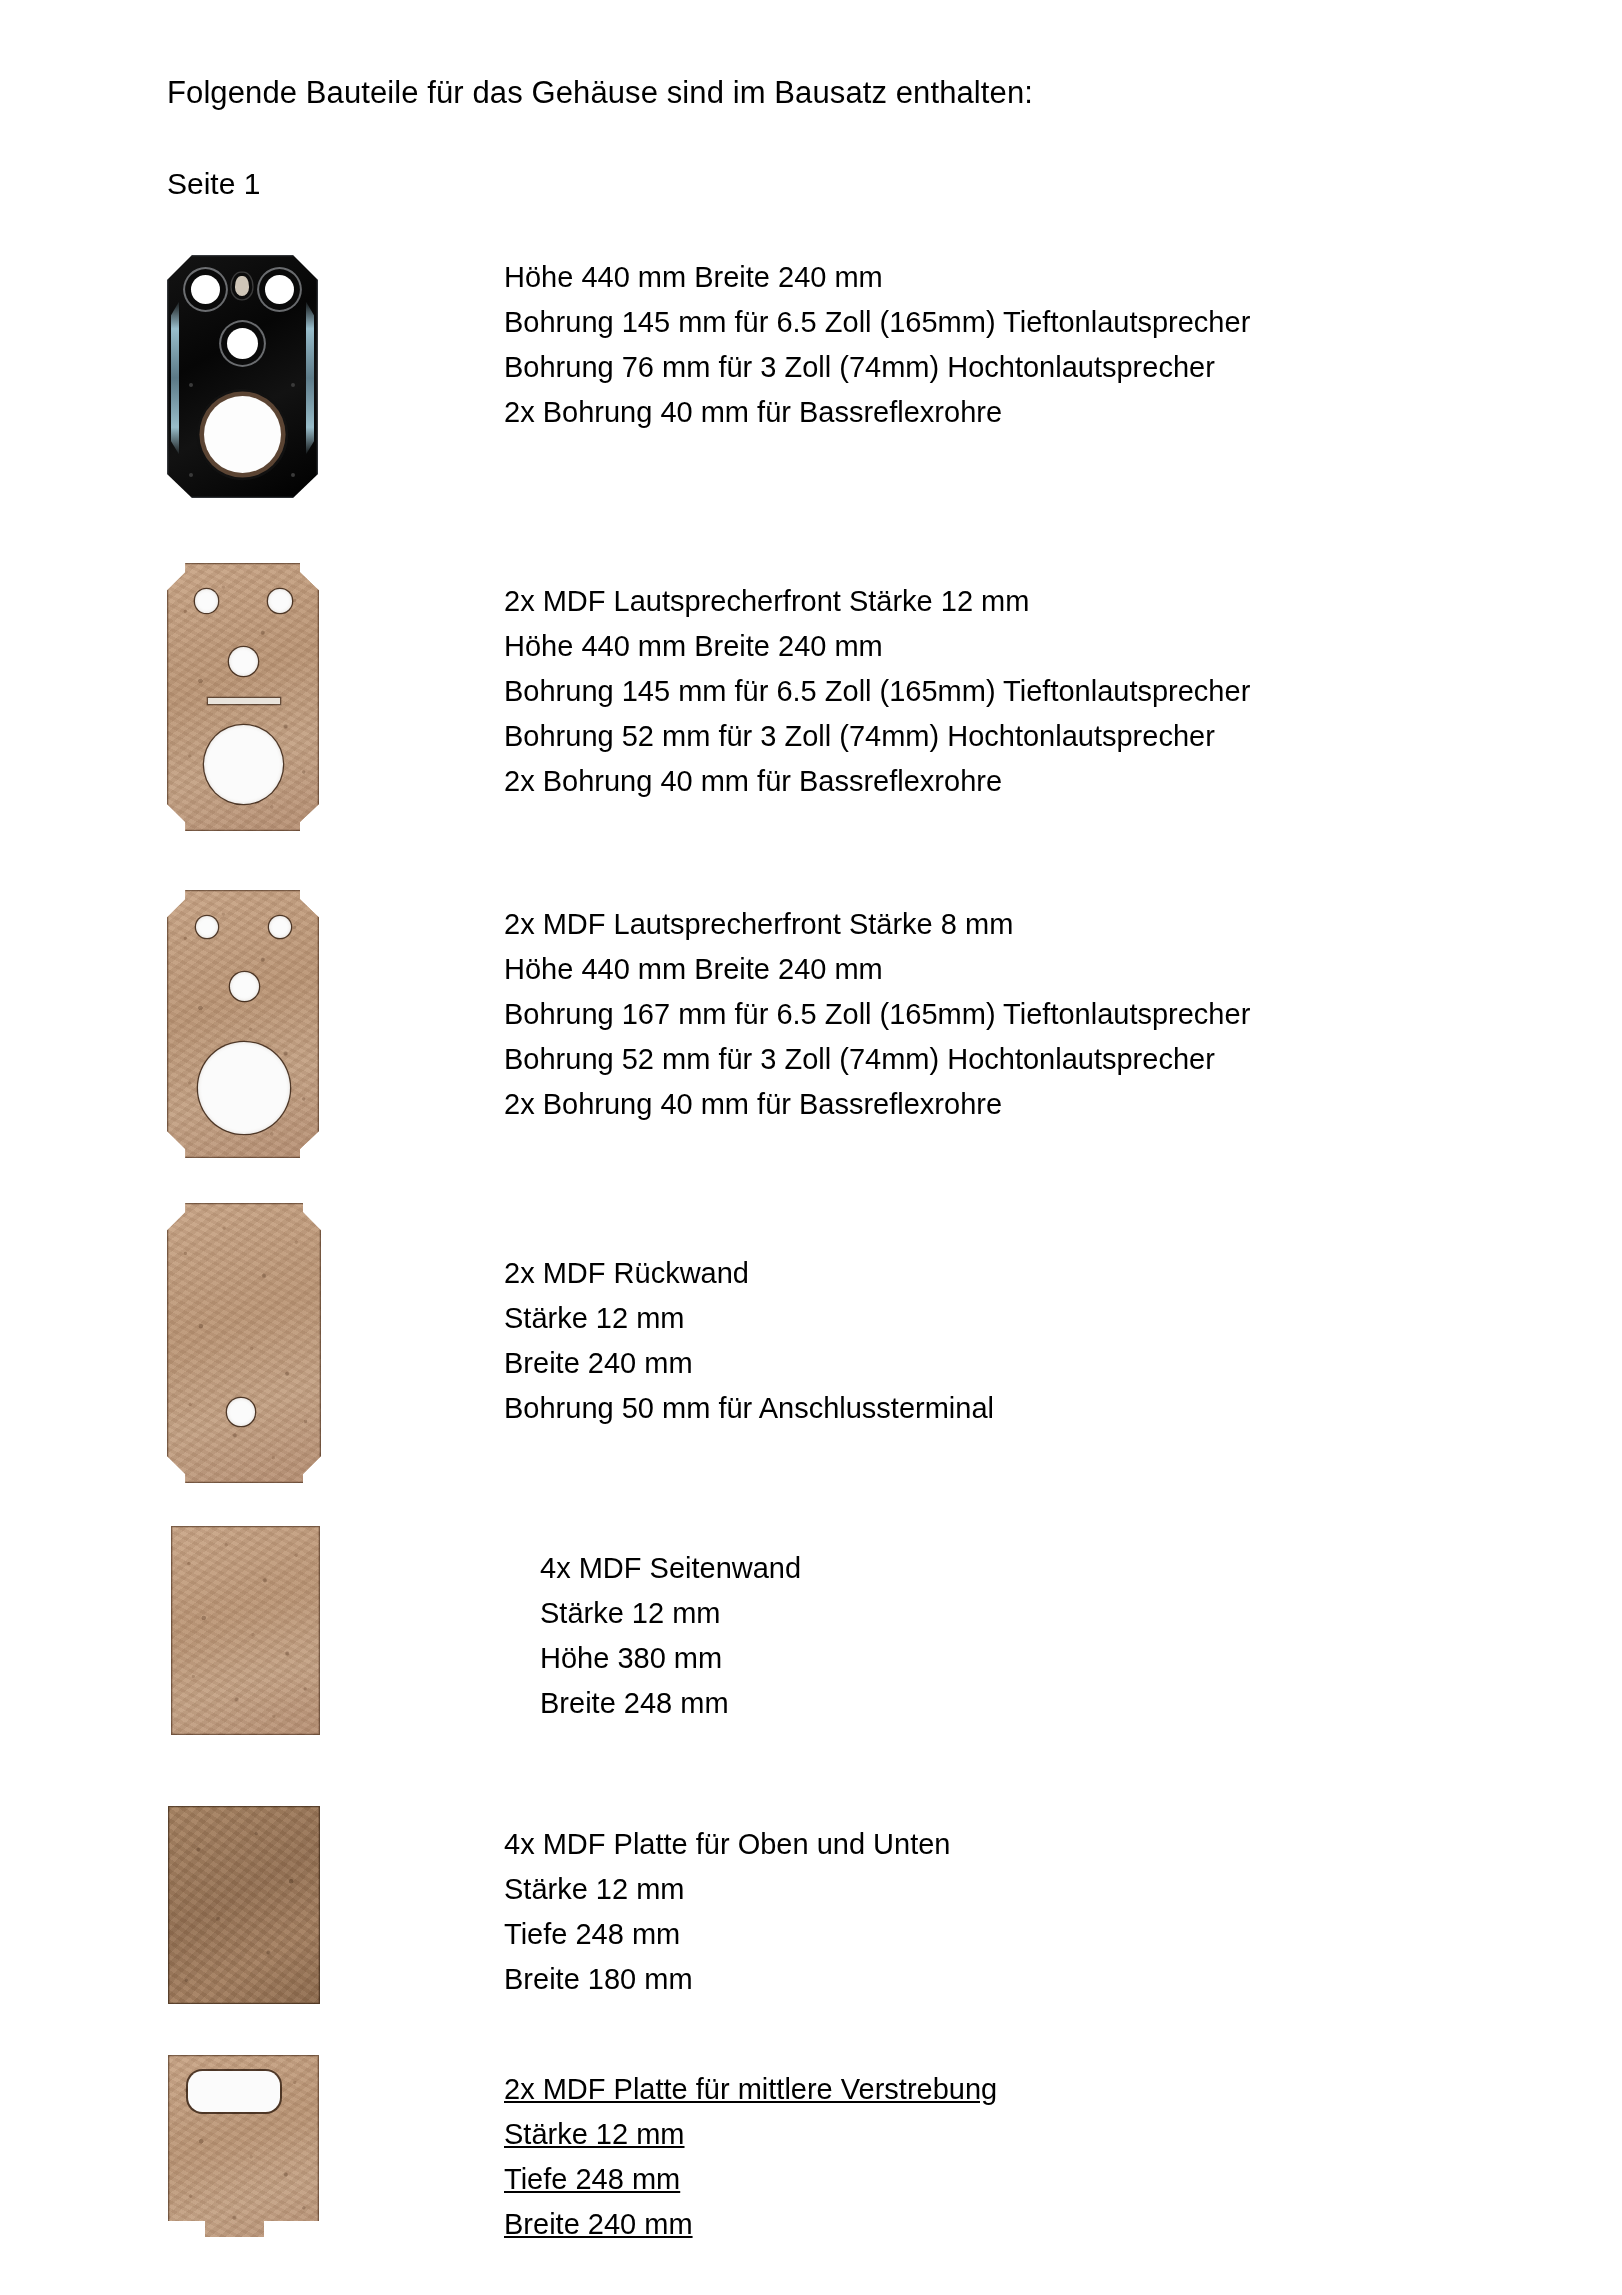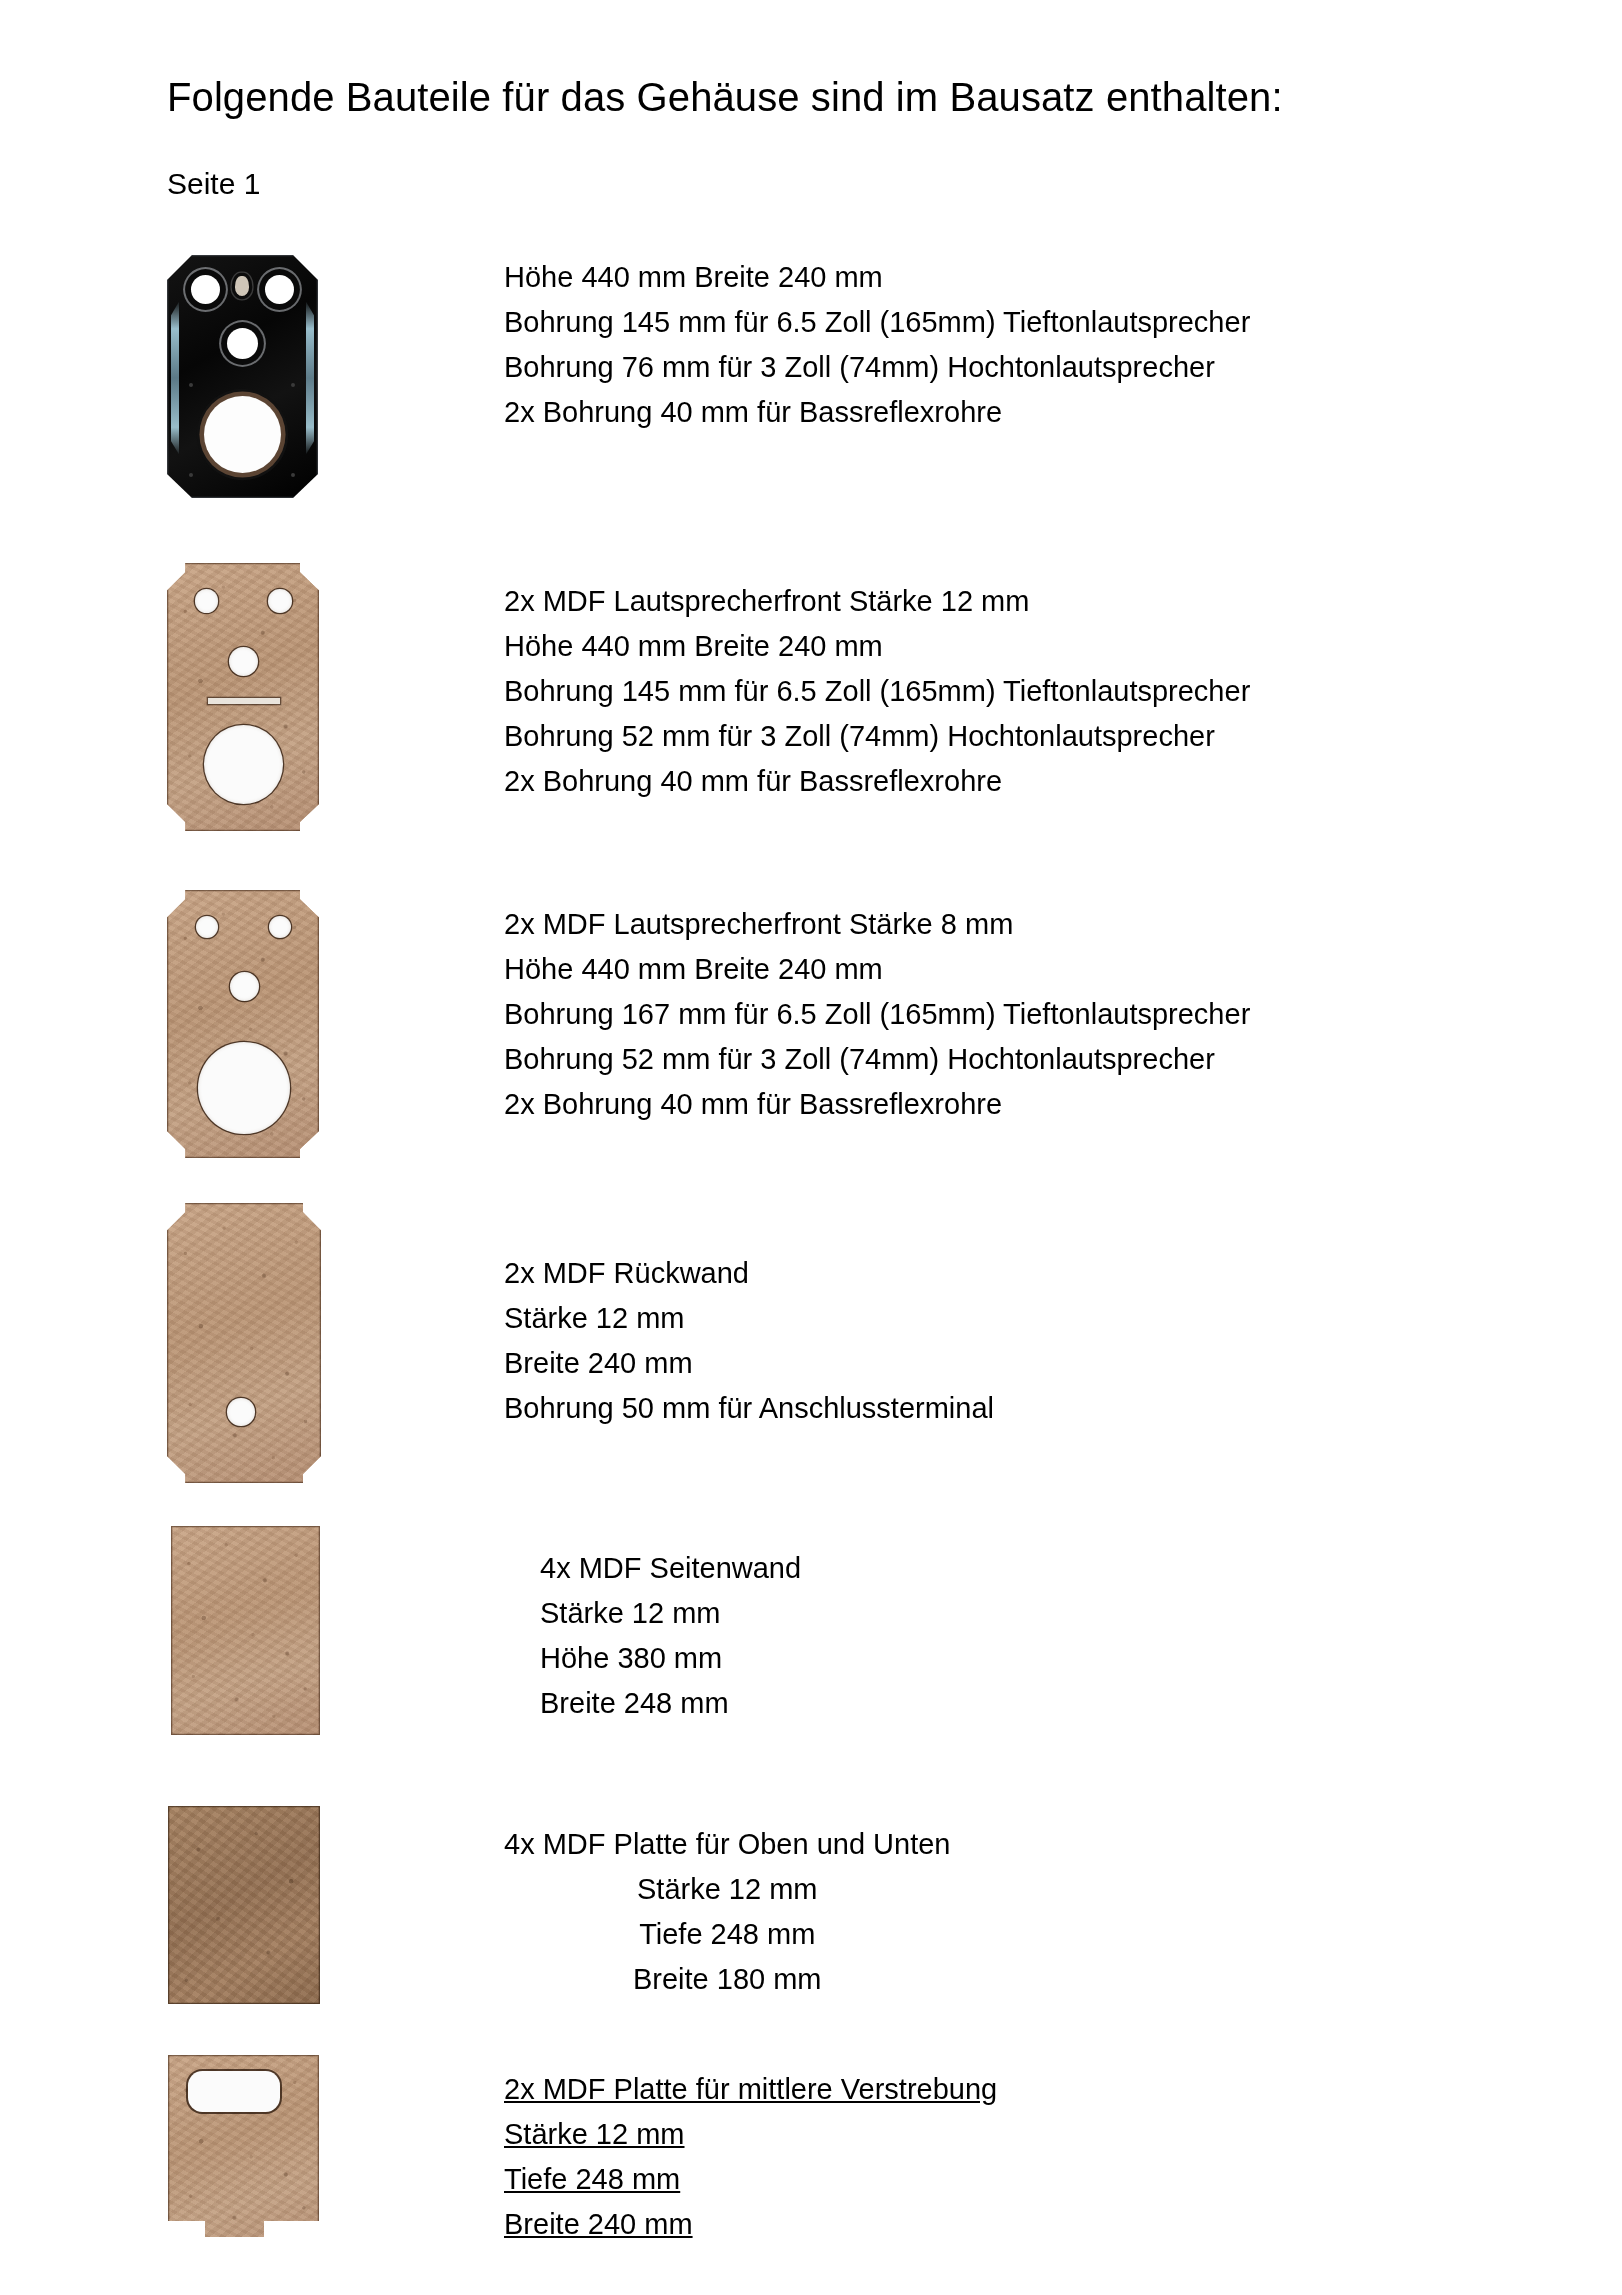--- a/index.html
+++ b/index.html
@@ -20,21 +20,21 @@
     position: absolute;
     inset: 0;
     background: #ffffff;
   }
 
   
   .doc-header {
     position: absolute;
     left: 167px;
     top: 77px;
-    font-size: 40px;
+    font-size: 31px;
     line-height: 1.0;
     letter-spacing: 0.1px;
     white-space: nowrap;
   }
   .doc-pagelabel {
     position: absolute;
     left: 167px;
     top: 169px;
     font-size: 30px;
     line-height: 1.0;
@@ -251,21 +251,21 @@
       <span class="ln">Stärke 12 mm</span>
       <span class="ln">Höhe    380 mm</span>
       <span class="ln">Breite  248 mm</span>
     </div>
   </div>
 
   <div class="item" style="top:1806px;">
     <div class="item-figure" style="left:168px;">
       <div class="mdf mdf-dark" style="width:152px;height:198px;"></div>
     </div>
-    <div class="item-text" style="top:15.7px;text-align:center;">
+    <div class="item-text" style="top:15.7px;">
       <span class="ln">4x MDF Platte für Oben und Unten</span>
       <span class="ln">Stärke 12 mm</span>
       <span class="ln">Tiefe   248 mm</span>
       <span class="ln">Breite  180 mm</span>
     </div>
   </div>
 
   <div class="item" style="top:2055px;">
     <div class="item-figure" style="left:168px;">
       <div class="mdf" style="width:151px;height:196px;

